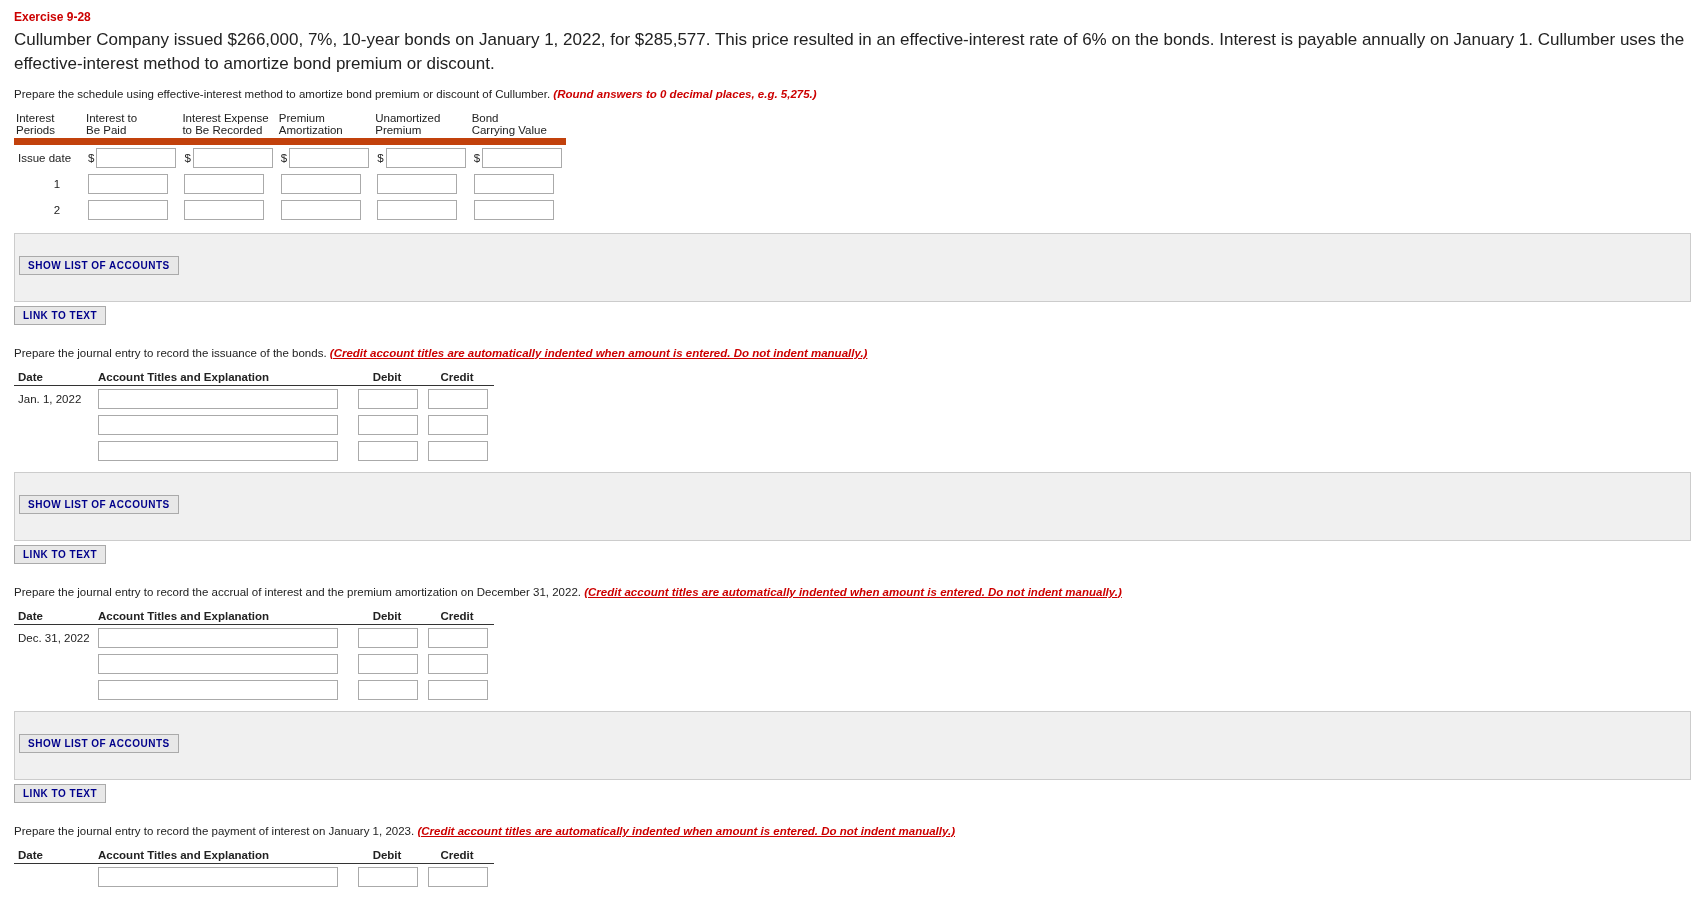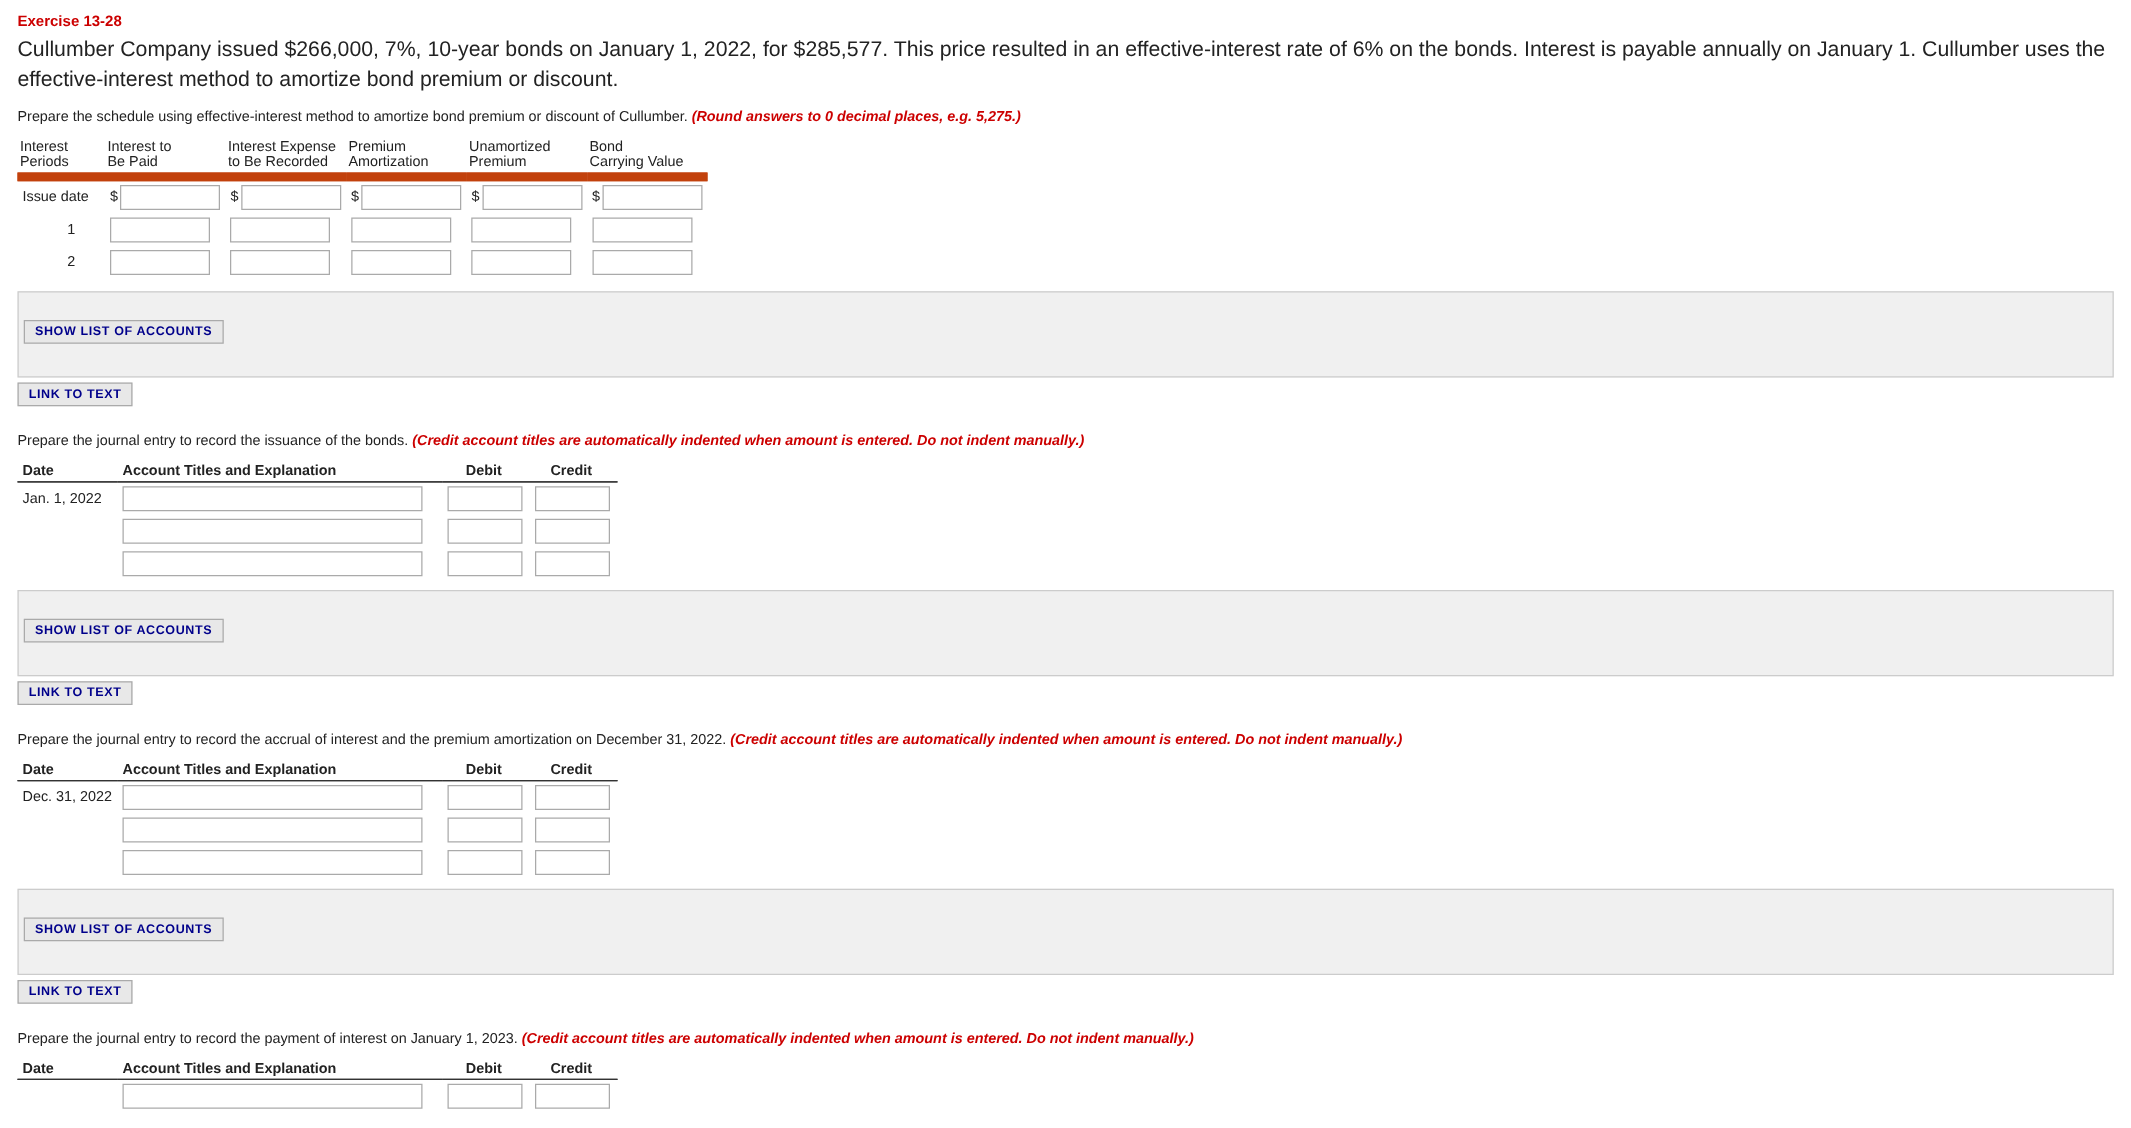--- a/index.html
+++ b/index.html
@@ -28,20 +28,21 @@
     }
     .instruction .round-note {
       color: #c00;
       font-style: italic;
       font-weight: bold;
     }
     .credit-note {
       color: #c00;
       font-style: italic;
       font-weight: bold;
+      text-decoration: underline;
     }
 
     
     .amort-table {
       border-collapse: collapse;
       font-size: 11.5px;
       margin-bottom: 10px;
     }
     .amort-table th {
       text-align: left;
@@ -161,21 +162,21 @@
       font-size: 11.5px;
     }
 
     .section-block {
       margin-bottom: 10px;
     }
   </style>
 </head>
 <body>
 
-<div class="exercise-title">Exercise 13-28</div>
+<div class="exercise-title">Exercise 9-28</div>
 
 <div class="description">Cullumber Company issued $266,000, 7%, 10-year bonds on January 1, 2022, for $285,577. This price resulted in an effective-interest rate of 6% on the bonds. Interest is payable annually on January 1. Cullumber uses the effective-interest method to amortize bond premium or discount.</div>
 
 <div class="instruction">
   <span>Prepare the schedule using effective-interest method to amortize bond premium or discount of Cullumber.</span>
   <span class="round-note">(Round answers to 0 decimal places, e.g. 5,275.)</span>
 </div>
 
 <table class="amort-table">
   <thead>

